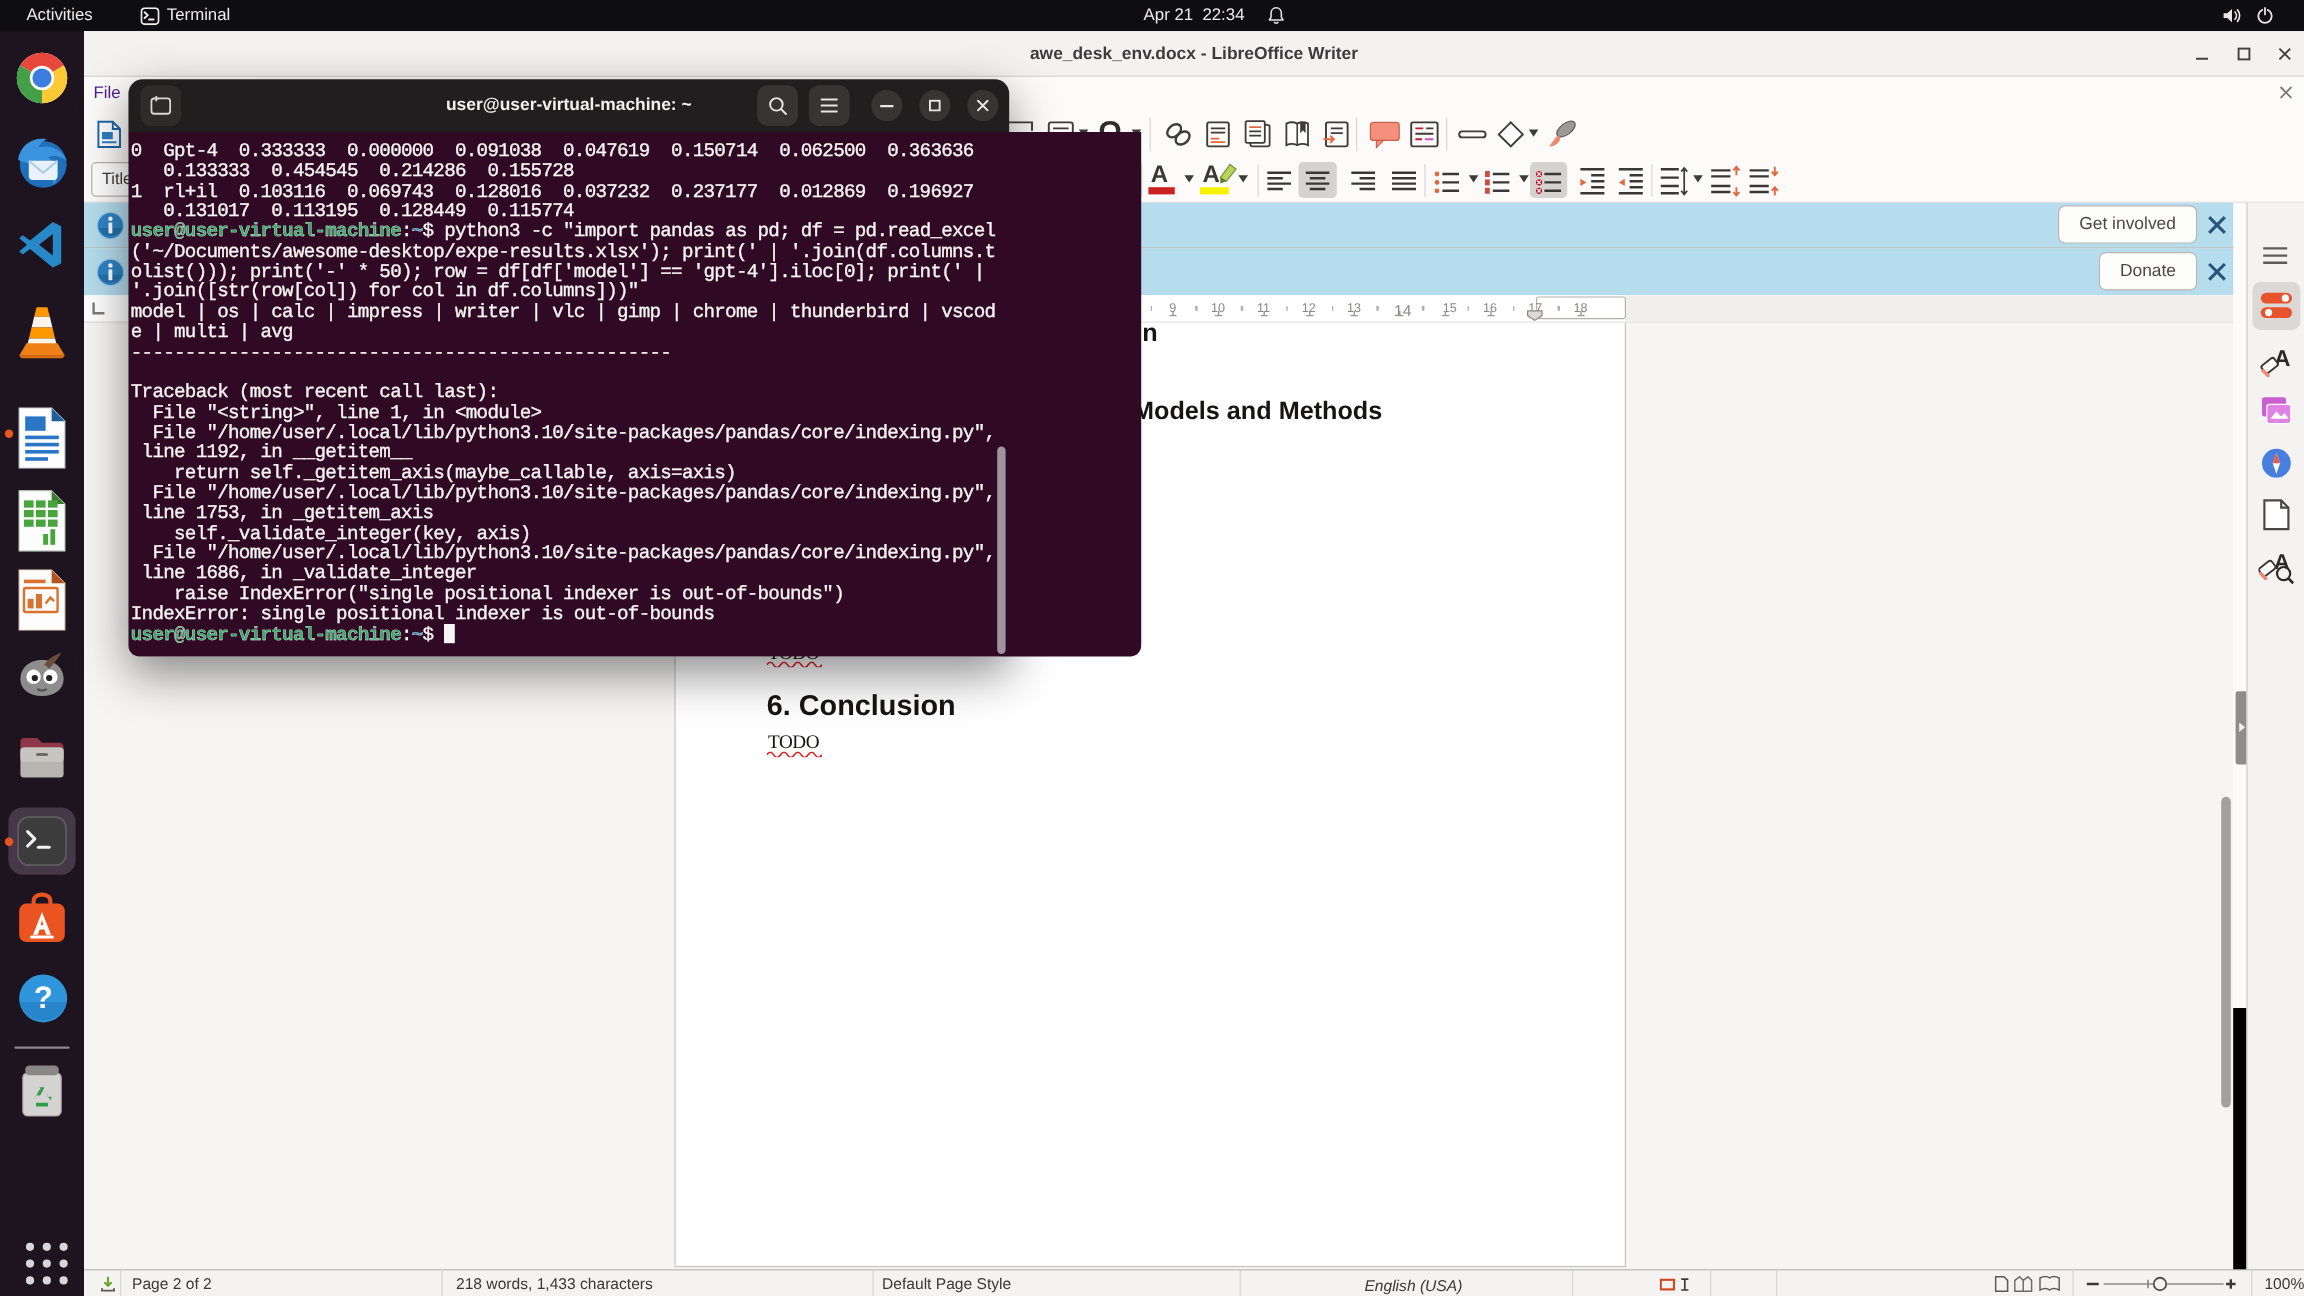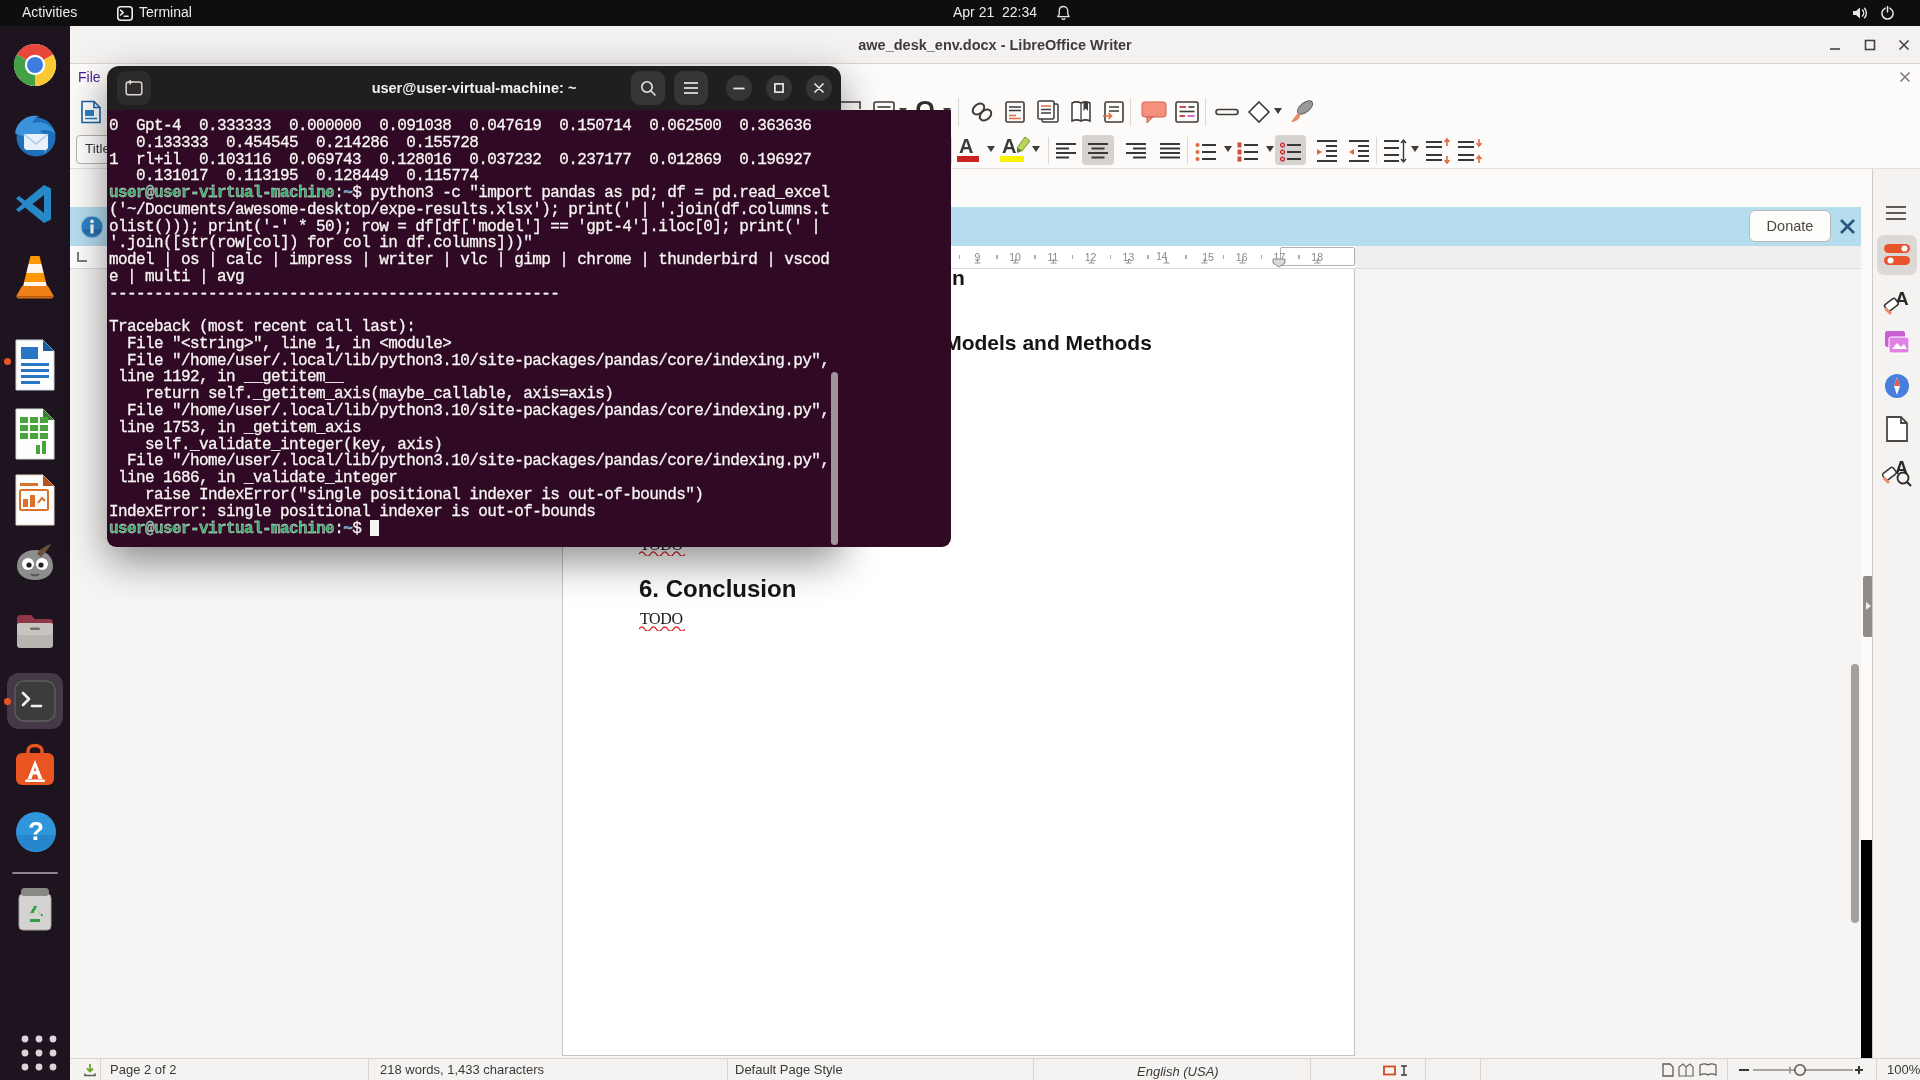--- a/index.html
+++ b/index.html
@@ -364,20 +364,32 @@
 </svg>
       <svg class="abs" style="left:1387px;top:6px;" width="26" height="26" viewBox="0 0 26 26">
  <line x1="1" y1="4" x2="17" y2="4" stroke="#3a3836" stroke-width="2"></line>
  <line x1="1" y1="9" x2="17" y2="9" stroke="#3a3836" stroke-width="2"></line>
  <line x1="1" y1="17" x2="17" y2="17" stroke="#3a3836" stroke-width="2"></line>
  <line x1="1" y1="22" x2="17" y2="22" stroke="#3a3836" stroke-width="2"></line>
  <path d="M22 1 L22 8 M19.5 5 L22 8 L24.5 5" fill="none" stroke="#e06a3f" stroke-width="1.6"></path>
  <path d="M22 25 L22 18 M19.5 21 L22 18 L24.5 21" fill="none" stroke="#e06a3f" stroke-width="1.6"></path>
 </svg>
     </div>
+<div class="abs" style="left:0;top:143px;width:1791px;height:38px;background:#b6ddee;border-bottom:1px solid #c4c0be;">
+ <svg class="abs" style="left:10px;top:7px;" width="24" height="24" viewBox="0 0 24 24">
+  <circle cx="12" cy="12" r="11" fill="#2e84c6" stroke="#9ccdeb" stroke-width="1"></circle>
+  <path d="M2 14 a11 11 0 0 0 20 0 Z" fill="#2371ad"></path>
+  <rect x="10.4" y="9.5" width="3.2" height="9" fill="#fff"></rect>
+        <circle cx="12" cy="6.3" r="1.9" fill="#fff"></circle>
+ </svg>
+ <div class="abs" style="left:1645px;top:2px;width:116px;height:32px;background:#fdfdfc;border:1px solid #bcb7b3;border-radius:6px;text-align:center;line-height:30px;font-size:14.5px;color:#4d4742;">Get involved</div>
+ <svg class="abs" style="left:1768px;top:9px;" width="19" height="19" viewBox="0 0 19 19">
+        <path d="M3 3 L16 16 M16 3 L3 16" stroke="#26567d" stroke-width="2.6"></path>
+      </svg>
+</div>
 <div class="abs" style="left:0;top:181px;width:1791px;height:39px;background:#b6ddee;">
  <svg class="abs" style="left:10px;top:8px;" width="24" height="24" viewBox="0 0 24 24">
   <circle cx="12" cy="12" r="11" fill="#2e84c6" stroke="#9ccdeb" stroke-width="1"></circle>
   <path d="M2 14 a11 11 0 0 0 20 0 Z" fill="#2371ad"></path>
   <rect x="10.4" y="9.5" width="3.2" height="9" fill="#fff"></rect>
         <circle cx="12" cy="6.3" r="1.9" fill="#fff"></circle>
  </svg>
  <div class="abs" style="left:1679px;top:3px;width:82px;height:32px;background:#fdfdfc;border:1px solid #bcb7b3;border-radius:6px;text-align:center;line-height:30px;font-size:14.5px;color:#4d4742;">Donate</div>
  <svg class="abs" style="left:1768px;top:10px;" width="19" height="19" viewBox="0 0 19 19">
         <path d="M3 3 L16 16 M16 3 L3 16" stroke="#26567d" stroke-width="2.6"></path>
@@ -422,21 +434,21 @@
       <div class="abs" style="left:1010.6px;top:5px;width:20px;text-align:center;font-size:10.5px;color:#8a8886;">12</div>
       <svg class="abs" style="left:1017.6px;top:13px;" width="7" height="6" viewBox="0 0 7 6">
         <path d="M3.5 0 L3.5 4 M0.5 4 L6.5 4" stroke="#9a9795" stroke-width="1.2"></path>
       </svg>
       <div class="abs" style="left:1039.5px;top:9px;width:1.5px;height:4px;background:#b0adaa;"></div>
       <div class="abs" style="left:1048.4px;top:5px;width:20px;text-align:center;font-size:10.5px;color:#8a8886;">13</div>
       <svg class="abs" style="left:1055.4px;top:13px;" width="7" height="6" viewBox="0 0 7 6">
         <path d="M3.5 0 L3.5 4 M0.5 4 L6.5 4" stroke="#9a9795" stroke-width="1.2"></path>
       </svg>
       <div class="abs" style="left:1077.3px;top:9px;width:1.5px;height:4px;background:#b0adaa;"></div>
-      <div class="abs" style="left:1086.2px;top:5px;width:20px;text-align:left;font-size:10px;color:#8a8886;">14</div>
+      <div class="abs" style="left:1086.2px;top:5px;width:20px;text-align:right;font-size:13px;color:#8a8886;">14</div>
       <svg class="abs" style="left:1093.2px;top:13px;" width="7" height="6" viewBox="0 0 7 6">
         <path d="M3.5 0 L3.5 4 M0.5 4 L6.5 4" stroke="#9a9795" stroke-width="1.2"></path>
       </svg>
       <div class="abs" style="left:1115.1px;top:9px;width:1.5px;height:4px;background:#b0adaa;"></div>
       <div class="abs" style="left:1123.9px;top:5px;width:20px;text-align:right;font-size:10.5px;color:#8a8886;">15</div>
       <svg class="abs" style="left:1130.9px;top:13px;" width="7" height="6" viewBox="0 0 7 6">
         <path d="M3.5 0 L3.5 4 M0.5 4 L6.5 4" stroke="#9a9795" stroke-width="1.2"></path>
       </svg>
       <div class="abs" style="left:1152.8px;top:9px;width:1.5px;height:4px;background:#b0adaa;"></div>
       <div class="abs" style="left:1161.7px;top:5px;width:20px;text-align:center;font-size:10.5px;color:#8a8886;">16</div>

